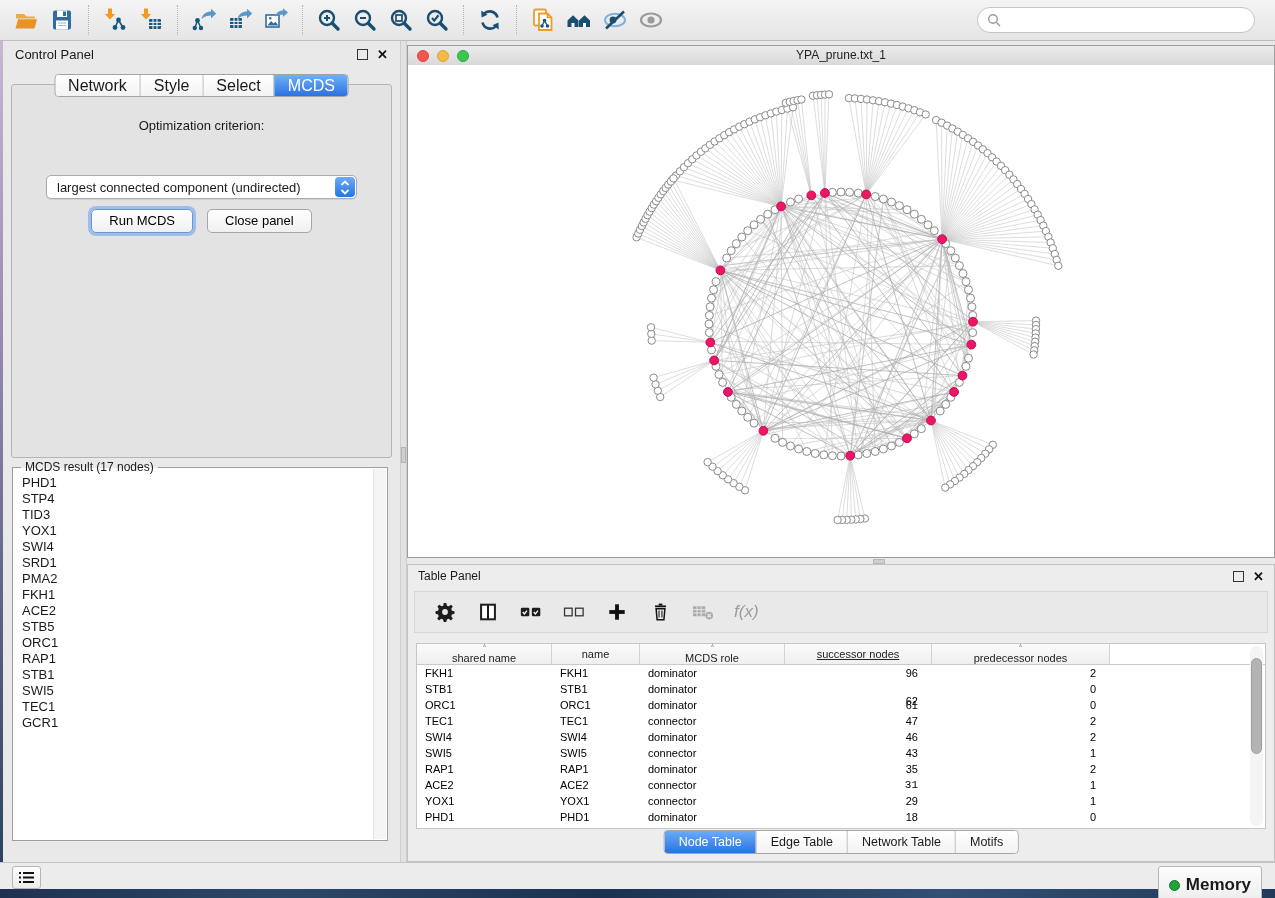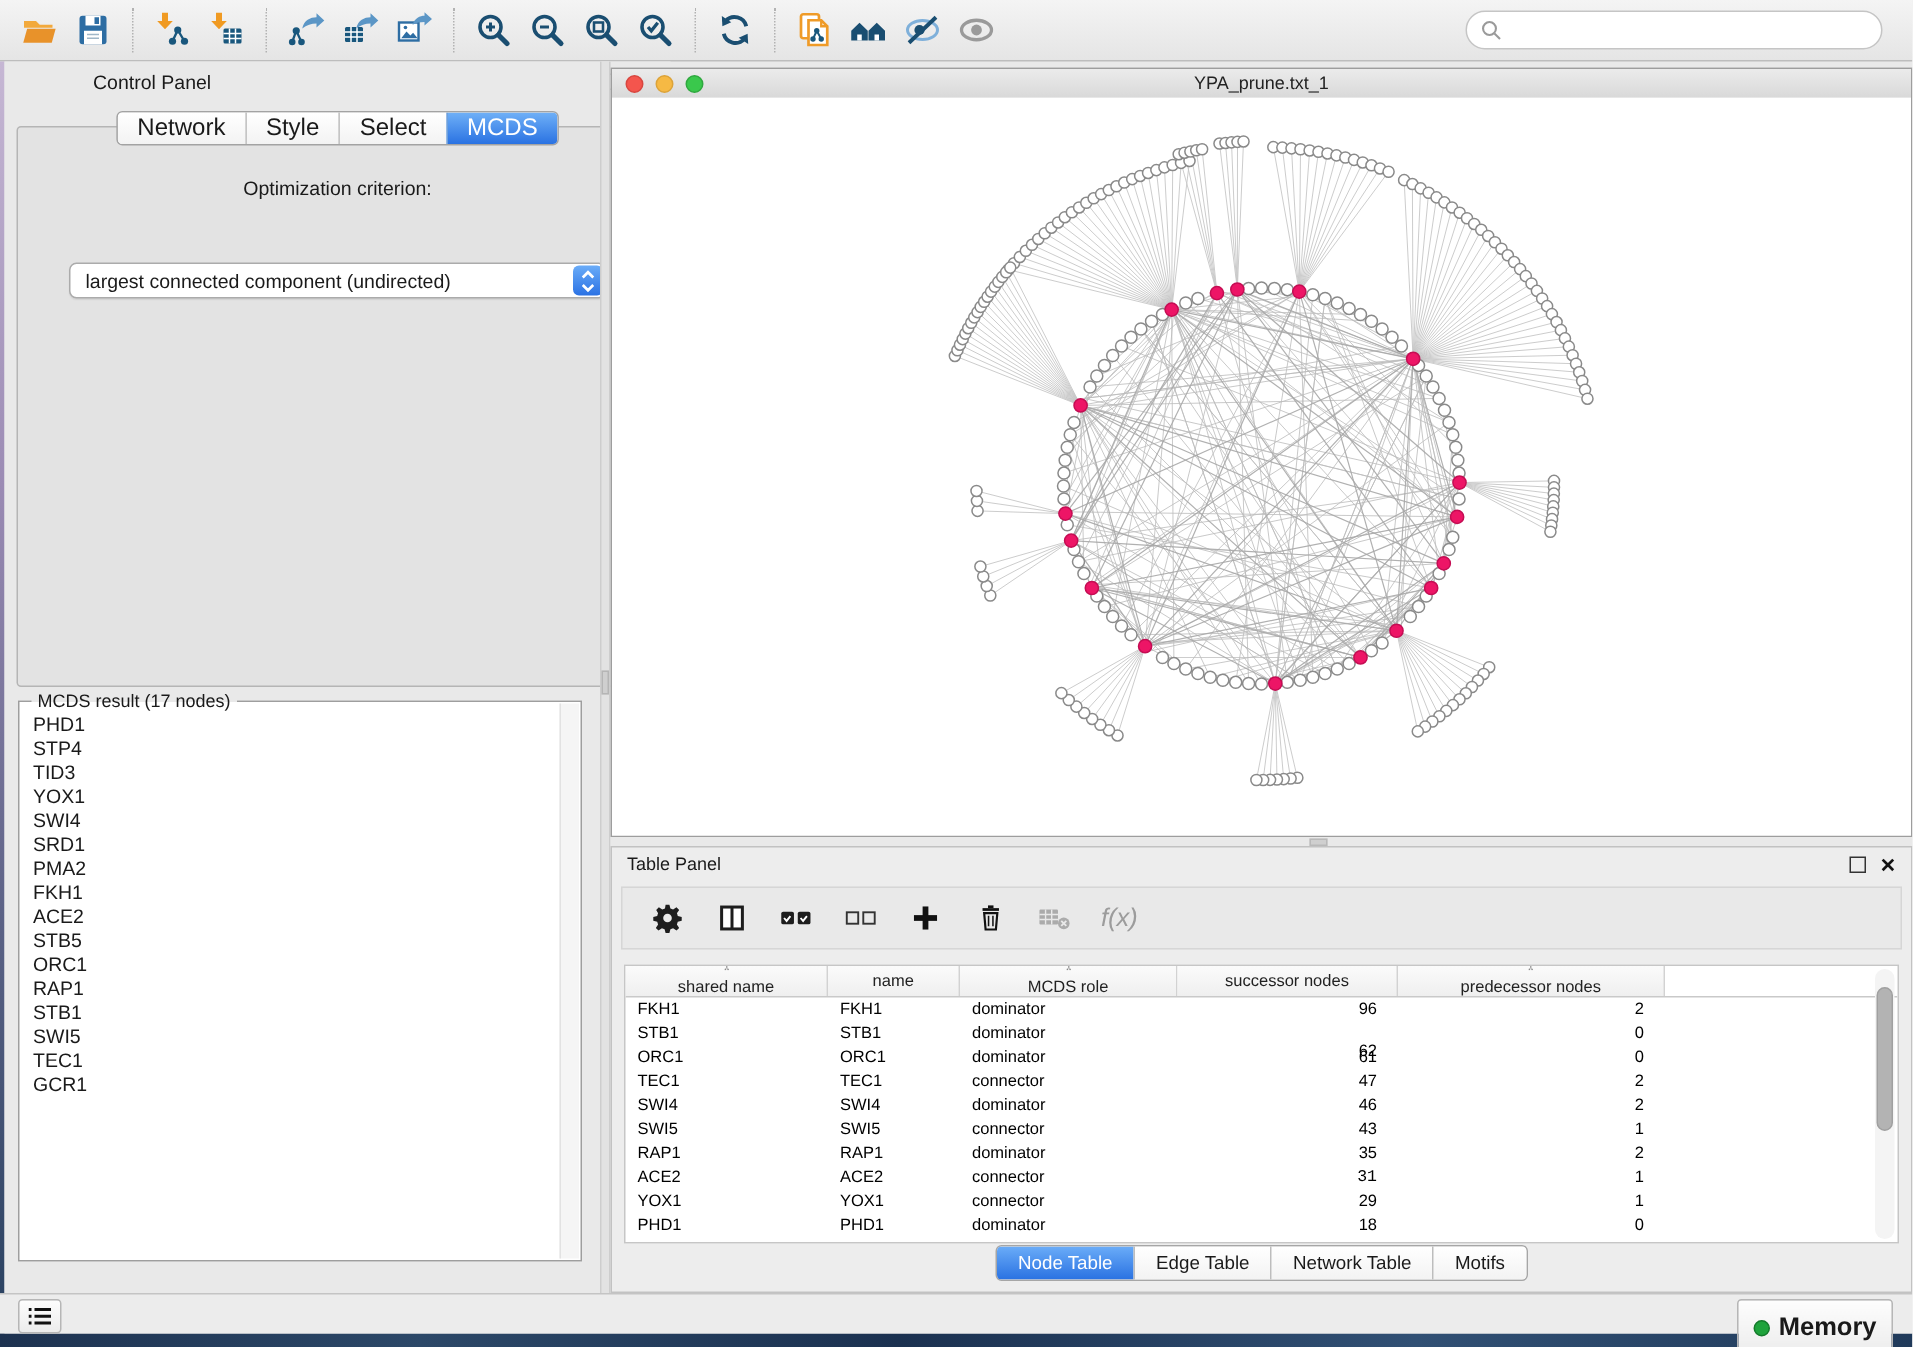--- a/index.html
+++ b/index.html
@@ -7,21 +7,21 @@
   
   .toolbar{position:absolute;left:0;top:0;width:1275px;height:41px;background:linear-gradient(#f4f4f4,#e5e5e5);border-bottom:1px solid #bdbdbd;display:flex;align-items:center;padding-left:8px;box-sizing:border-box;}
   .tb-btn{width:36px;height:34px;display:flex;align-items:center;justify-content:center;border-radius:4px;}
   .tb-sep{width:0;height:30px;border-left:1px dotted #b2b2b2;margin:0 8px;}
   .search-box{position:absolute;right:20px;top:7px;width:278px;height:26px;background:#fff;border:1px solid #c5c5c5;border-radius:13px;display:flex;align-items:center;padding-left:9px;box-sizing:border-box;}
   .search-box input{border:none;outline:none;flex:1;height:20px;font-size:12px;font-family:"Liberation Sans",sans-serif;background:transparent;}
   
   .wall-left{position:absolute;left:0;top:41px;width:3px;height:848px;background:linear-gradient(#c6b7d4,#9b8bb4,#5d6387,#27405f);}
   .wall-bottom{position:absolute;left:0;top:889px;width:1275px;height:9px;background:linear-gradient(90deg,#1d3250,#2c4868 22%,#1b3150 47%,#315074 74%,#203a5a);}
   
-  .control-panel{position:absolute;left:3px;top:41px;width:397px;height:821px;background:#e9e9e9;padding-left:47px;}
+  .control-panel{position:absolute;left:3px;top:41px;width:397px;height:821px;background:#e9e9e9;}
   .cp-head{height:26px;display:flex;align-items:center;padding:0 12px;font-size:13px;}
   .panel-head-icons{margin-left:auto;display:flex;gap:9px;align-items:center;}
   .float-glyph{width:9px;height:9px;border:1.5px solid #333;display:inline-block;}
   .close-glyph{font-size:13px;font-weight:bold;color:#111;line-height:9px;}
   .seg-tabs{position:absolute;left:50%;transform:translateX(-50%);top:33px;display:flex;height:21px;border:1px solid #a3a3a3;border-radius:4px;overflow:hidden;background:#fff;z-index:3;box-shadow:0 0 0 1px rgba(255,255,255,.4) inset;}
   .seg{padding:0 13px;font-size:16px;line-height:21px;border-left:1px solid #bdbdbd;background:linear-gradient(#fff,#f3f3f3);white-space:nowrap;cursor:default;}
   .seg:first-child{border-left:none;}
   .seg.active{background:linear-gradient(#6fb0f7,#2a72e2);color:#fff;border-left-color:#5a93d8;}
   .tab-panel{position:absolute;left:8px;right:8px;top:43px;height:372px;background:#e3e3e3;border:1px solid #b5b5b5;border-radius:3px;}
   .opt-label{text-align:center;margin-top:33px;font-size:13px;}
@@ -238,20 +238,24 @@
       <div class="mac-select">
         <span>largest connected component (undirected)</span>
         <span class="stepper">
           <svg width="10" height="7" viewBox="0 0 10 7">
               <polyline points="1.5,5 5,1.5 8.5,5" fill="none" stroke="#fff" stroke-width="1.8"></polyline>
             </svg>
           <svg width="10" height="7" viewBox="0 0 10 7">
               <polyline points="1.5,2 5,5.5 8.5,2" fill="none" stroke="#fff" stroke-width="1.8"></polyline>
             </svg>
         </span>
+      </div>
+      <div class="btn-row">
+        <button class="btn focus">Run MCDS</button>
+        <button class="btn">Close panel</button>
       </div>
     </div>
     <div class="mcds-box">
       <span class="mcds-legend">MCDS result (17 nodes)</span>
       <div class="mcds-list">
           <div class="mcds-item">PHD1</div>
           <div class="mcds-item">STP4</div>
           <div class="mcds-item">TID3</div>
           <div class="mcds-item">YOX1</div>
           <div class="mcds-item">SWI4</div>
@@ -971,21 +975,21 @@
           </div>
           <div class="th" style="width: 145px;">
             <svg width="9" height="9" viewBox="0 0 9 9">
               <path d="M4.5 2.2v2M2 7V5.3h5V7" stroke="#888" stroke-width="0.9" fill="none"></path>
               <rect x="3.1" y="0.4" width="2.8" height="2.8" fill="#888"></rect>
               <rect x="0.4" y="5.6" width="2.8" height="2.8" fill="#888"></rect>
               <rect x="5.8" y="5.6" width="2.8" height="2.8" fill="#888"></rect>
             </svg>
             <span>MCDS role</span>
           </div>
-          <div class="th" style="width: 147px;">
+          <div class="th" style="width: 147px; text-decoration: underline;">
             <svg width="9" height="9" viewBox="0 0 9 9">
               <path d="M4.5 2.2v2M2 7V5.3h5V7" stroke="#888" stroke-width="0.9" fill="none"></path>
               <rect x="3.1" y="0.4" width="2.8" height="2.8" fill="#888"></rect>
               <rect x="0.4" y="5.6" width="2.8" height="2.8" fill="#888"></rect>
               <rect x="5.8" y="5.6" width="2.8" height="2.8" fill="#888"></rect>
             </svg>
             <span>successor nodes</span>
             <svg width="8" height="5" viewBox="0 0 8 5">
               <polyline points="0.8,0.8 4,4 7.2,0.8" fill="none" stroke="#555" stroke-width="1.2"></polyline>
             </svg>

